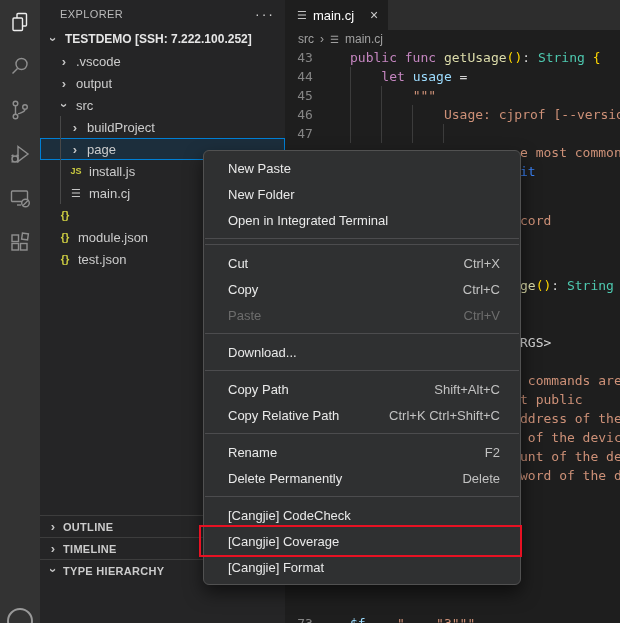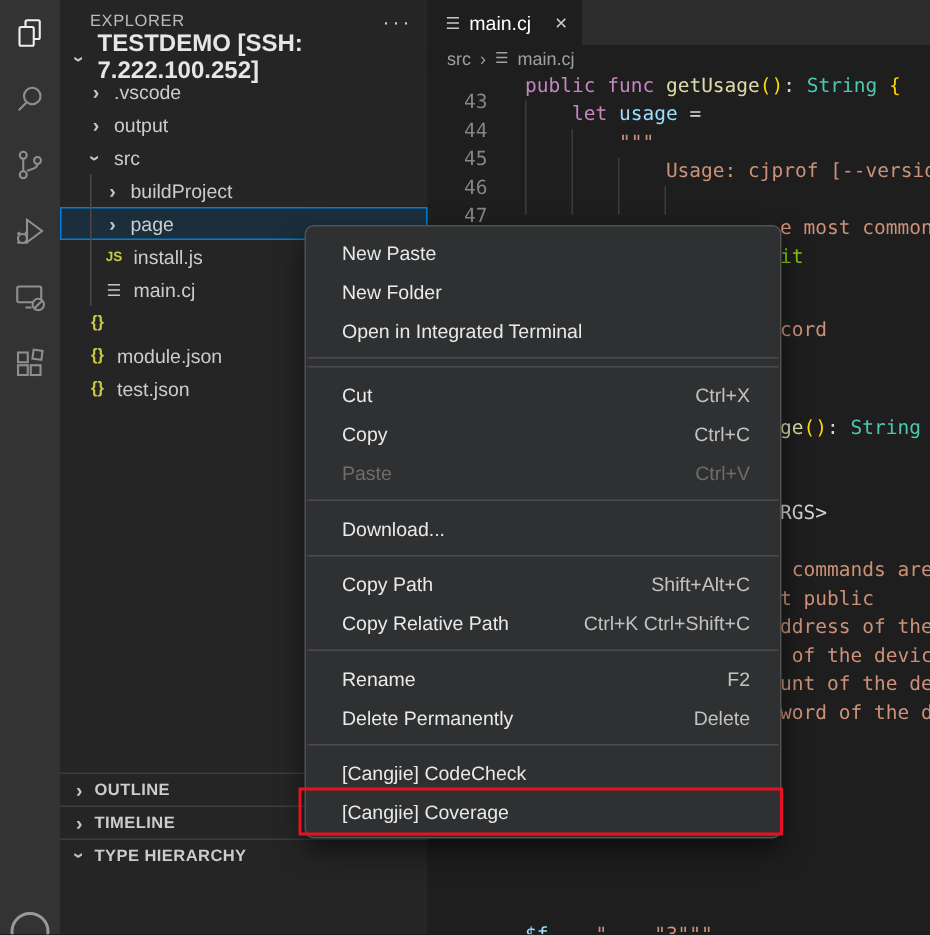--- a/index.html
+++ b/index.html
@@ -15,21 +15,21 @@
   .account-circle { position:absolute; left:7px; top:608px; width:26px; height:26px;
                     border:2px solid #9a9a9a; border-radius:50%; }
 
   
   .sidebar { position:absolute; left:40px; top:0; width:245px; height:100%; background:#252526; z-index:2; }
   .sidebar-header { height:28px; display:flex; align-items:center; padding:0 10px 0 20px;
                     font-size:11px; color:#bbbbbb; letter-spacing:.4px; }
   .more-actions { margin-left:auto; color:#cccccc; font-size:14px; letter-spacing:2px; cursor:pointer; }
   .tree { position:relative; }
   .trow { height:22px; display:flex; align-items:center; gap:5px; color:#cccccc; font-size:13px; position:relative; }
-  .trow.root .tlabel { font-weight:bold; font-size:16px; color:#e6e6e6; }
+  .trow.root .tlabel { font-weight:bold; font-size:12px; color:#e6e6e6; }
   .trow.selected { box-shadow:inset 0 0 0 1px #007fd4; background:rgba(9,71,113,0.30); }
   .chev { color:#c5c5c5; font-size:13px; width:14px; text-align:center; flex:none; font-weight:bold; }
   .chev.down { transform:rotate(90deg); display:inline-block; }
   .fi { width:16px; text-align:center; flex:none; }
   .fi.js   { color:#cbcb41; font-weight:bold; font-size:9px; }
   .fi.json { color:#cbcb41; font-weight:bold; font-size:11px; }
   .fi.cj   { color:#c5c5c5; font-size:11px; }
   .tree-guide { position:absolute; left:20px; top:116px; width:1px; height:88px; background:#484848; }
   .sections { position:absolute; top:515px; left:0; right:0; }
   .section { height:22px; border-top:1px solid #3d3d3d; display:flex; align-items:center;
@@ -41,21 +41,21 @@
   .tab { background:#1e1e1e; display:flex; align-items:center; gap:6px; padding:0 10px 0 12px;
          color:#ffffff; font-size:13px; }
   .tab .fi.cj { width:auto; }
   .tab-close { color:#cccccc; font-size:14px; margin-left:10px; cursor:pointer; }
   .breadcrumb { height:18px; display:flex; align-items:center; gap:6px; color:#a0a0a0;
                 font-size:12px; padding-left:13px; background:#1e1e1e; }
   .breadcrumb .fi.cj { width:auto; font-size:10px; color:#a0a0a0; }
   .code { position:relative; }
   .cline { display:flex; height:19px; line-height:19px;
            font-family:"DejaVu Sans Mono", monospace; font-size:13px; }
-  .ln { width:40px; text-align:right; color:#858585; flex:none;margin-top:11px; }
+  .ln { width:40px; text-align:center; color:#858585; flex:none; }
   .ctext { margin-left:25px; white-space:pre; }
   .frag { position:absolute; white-space:pre; line-height:19px;
           font-family:"DejaVu Sans Mono", monospace; font-size:13px; display:flex; }
   .eguide { position:absolute; width:1px; background:#3c3c3c; }
 
   
   .menu { position:absolute; left:203px; top:150px; width:318px; background:#2f3031;
           border:1px solid #515151; border-radius:6px; padding:4px 0;
           box-shadow:0 8px 18px rgba(0,0,0,.55); z-index:10; }
   .menu-item { height:26px; display:flex; align-items:center; padding:0 20px 0 24px;
@@ -220,21 +220,21 @@
           <span class="ln">47</span>
           <span class="ctext"></span>
         </div>
       </div>
     <div class="eguide" style="left:65px; top:67px; height:76px;"></div>
     <div class="eguide" style="left:96px; top:86px; height:57px;"></div>
     <div class="eguide" style="left:127px; top:105px; height:38px;"></div>
     <div class="eguide" style="left:158px; top:124px; height:19px;"></div>
     <div id="frags">
         <div class="frag" style="top: 143px; left: 235px;"><span style="color: rgb(206, 145, 120);">e most common</span></div>
-        <div class="frag" style="top: 162px; left: 235px;"><span style="color: #84cc16;">it</span></div>
+        <div class="frag" style="top: 162px; left: 235px;"><span style="color: #3b82f6;">it</span></div>
         <div class="frag" style="top: 181px; left: 235px; margin-top: 30px;"><span style="color: rgb(206, 145, 120);">cord</span></div>
         <div class="frag" style="top: 276px; left: 235px;"><span style="color: rgb(220, 220, 170);">ge</span><span style="color: rgb(255, 215, 0);">()</span><span style="color: rgb(212, 212, 212);">: </span><span style="color: rgb(78, 201, 176);">String</span></div>
         <div class="frag" style="top: 333px; left: 235px; text-align: center;"><span style="color: rgb(212, 212, 212);">RGS&gt;</span></div>
         <div class="frag" style="top: 371px; left: 235px;"><span style="color: rgb(206, 145, 120);"> commands are</span></div>
         <div class="frag" style="top: 390px; left: 235px;"><span style="color: rgb(206, 145, 120);">t public</span></div>
         <div class="frag" style="top: 409px; left: 235px;"><span style="color: rgb(206, 145, 120);">ddress of the</span></div>
         <div class="frag" style="top: 428px; left: 235px;"><span style="color: rgb(206, 145, 120);"> of the devic</span></div>
         <div class="frag" style="top: 447px; left: 235px;"><span style="color: rgb(206, 145, 120);">unt of the de</span></div>
         <div class="frag" style="top: 466px; left: 235px;"><span style="color: rgb(206, 145, 120);">word of the d</span></div>
         <div class="frag" style="top: 614px; left: 0px;"><span class="ln">73</span><span class="ctext"><span style="color: rgb(156, 220, 254);">$f</span><span style="color: rgb(206, 145, 120);">    "    "3"""</span></span></div>
@@ -287,15 +287,18 @@
         <span>Delete Permanently</span>
         <span class="shortcut">Delete</span>
       </div>
       <div class="menu-sep"></div>
       <div class="menu-item">
         <span>[Cangjie] CodeCheck</span>
       </div>
       <div class="menu-item highlighted">
         <span>[Cangjie] Coverage</span>
       </div>
+      <div class="menu-item">
+        <span>[Cangjie] Format</span>
+      </div>
     </div>
 
 </div>
 
 </body></html>

